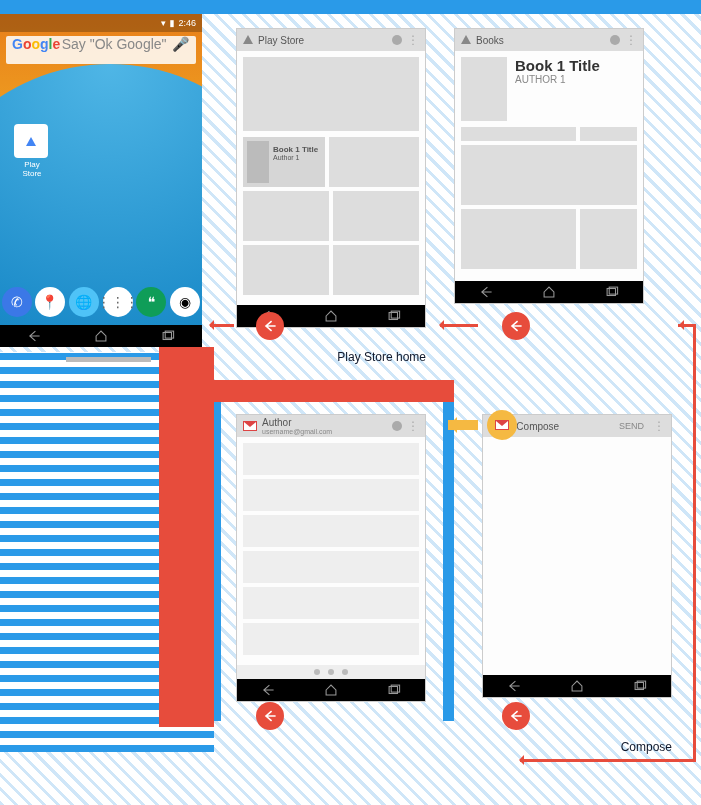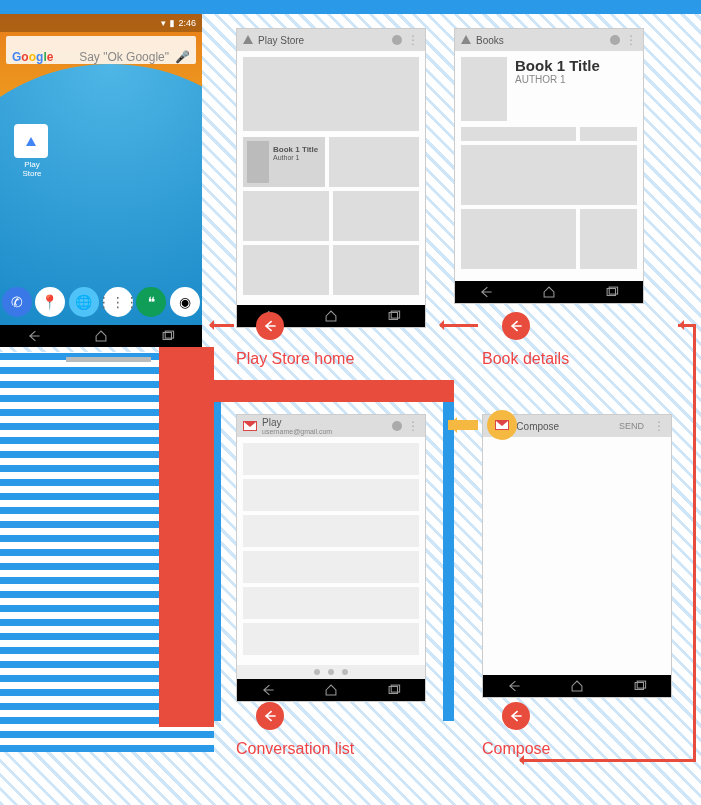--- a/index.html
+++ b/index.html
@@ -4,21 +4,21 @@
 <style>
 *{margin:0;padding:0;box-sizing:border-box;font-family:Arial,Helvetica,sans-serif}
 body{background:#fff}
 .canvas{position:relative;width:701px;height:805px;overflow:hidden}
 .diag-stripes{position:absolute;inset:0;background:repeating-linear-gradient(45deg,#cfe6f8 0 3px,#fff 3px 10px)}
 .hz-stripes{position:absolute;left:0;width:214px;top:352px;height:400px;background:repeating-linear-gradient(0deg,#2a9ae8 0 7px,#fff 7px 14px)}
 .top-blue-bar{position:absolute;left:0;top:0;width:701px;height:14px;background:#2a9ae8}
 .phone{position:absolute;left:0;top:14px;width:202px;height:333px;background:linear-gradient(180deg,#e87e1a 0%,#f0a722 40%,#f6c844 100%);overflow:hidden}
 .phone .sky{position:absolute;left:-90px;top:50px;width:400px;height:400px;border-radius:50%;background:radial-gradient(circle at 50% 0%,#4fb6e6 0%,#1b8bc9 60%,#0e6aa1 100%)}
 .phone .st{position:absolute;top:0;left:0;right:0;height:18px;background:rgba(0,0,0,.25);color:#fff;font-size:9px;display:flex;justify-content:flex-end;align-items:center;padding:0 6px;gap:4px}
-.phone .search{position:absolute;top:22px;left:6px;right:6px;height:28px;background:rgba(255,255,255,.85);border-radius:2px;display:flex;align-items:flex-end;padding:0 6px;font-size:12px;color:#888}
+.phone .search{position:absolute;top:22px;left:6px;right:6px;height:28px;background:rgba(255,255,255,.85);border-radius:2px;display:flex;align-items:flex-start;padding:0 6px;font-size:14px;color:#888}
 .phone .search .logo{font-weight:bold;margin-right:auto}
 .phone .gl{color:#4285F4}.phone .gr{color:#EA4335}.phone .gy{color:#FBBC05}.phone .gg{color:#34A853}
 .phone .appicon{position:absolute;top:110px;left:14px;width:36px;height:48px;text-align:center;color:#fff;font-size:8px}
 .phone .appicon .ic{width:34px;height:34px;background:#fff;border-radius:4px;margin-bottom:2px;display:flex;align-items:center;justify-content:center}
 .phone .dock{position:absolute;bottom:24px;left:0;right:0;height:42px;display:flex;justify-content:space-around;align-items:center}
 .phone .dock .dic{width:30px;height:30px;border-radius:50%;display:flex;align-items:center;justify-content:center;font-size:14px}
 .phone .navbar{position:absolute;bottom:0;left:0;right:0;height:22px;background:#000;display:flex;justify-content:space-around;align-items:center}
 .nav-ic{width:14px;height:14px;stroke:#999;stroke-width:1.5;fill:none}
 .grey-bar{position:absolute;left:66px;top:357px;width:85px;height:5px;background:#bbb}
 .mock{position:absolute;width:190px;background:#eee;border:1px solid #ccc}
@@ -39,21 +39,21 @@
 .book-meta .bt{font-size:8px;font-weight:bold}
 .books-body .bhead{display:flex;gap:8px;margin-bottom:6px}
 .books-body .cover{width:46px;height:64px;background:#ddd}
 .books-body .btitle{font-size:15px;font-weight:bold;color:#333}
 .books-body .bauth{font-size:10px;color:#888}
 .books-body .row2{display:flex;gap:4px;margin-bottom:4px}
 .inbox-row{height:32px;background:#eee;margin-bottom:4px}
 .compose-body{background:#fdfdfd;height:238px}
 .mock .ftr-dots{height:14px;display:flex;justify-content:center;align-items:center;gap:8px;background:#eee}
 .mock .ftr-dots span{width:6px;height:6px;border-radius:50%;background:#bbb}
-.caption{position:absolute;width:190px;text-align:left;font-size:16px;color:#ef4444}
+.caption{position:absolute;width:190px;text-align:right;font-size:12px;color:#0f172a}
 .red-badge{position:absolute;width:28px;height:28px;border-radius:50%;background:#e74c3c;display:flex;align-items:center;justify-content:center;z-index:10}
 .red-badge svg{stroke:#fff;stroke-width:2;fill:none}
 .gold-badge{position:absolute;width:30px;height:30px;border-radius:50%;background:#f5b942;display:flex;align-items:center;justify-content:center;z-index:10;font-size:12px}
 .arrow{position:absolute;background:#e74c3c;z-index:5}
 .arrow.h{height:3px}
 .arrow.h::before{content:'';position:absolute;left:-6px;top:-4px;border:5px solid transparent;border-right-color:#e74c3c}
 .flow-conn{position:absolute;border:3px solid #e74c3c;z-index:4}
 .big-red{position:absolute;background:#e74c3c;z-index:3}
 .blue-frame{position:absolute;border-top:11px solid #2a9ae8;border-left:11px solid #2a9ae8;border-right:11px solid #2a9ae8;z-index:2}
 .gold-arrow{position:absolute;width:30px;height:10px;background:#f5b942;z-index:5}
@@ -201,27 +201,26 @@
           <rect x="3" y="5" width="12" height="10"></rect>
           <rect x="6" y="3" width="12" height="10"></rect>
         </svg>
     </div>
   </div>
   <div class="red-badge" style="left:502px;top:312px">
     <svg width="16" height="16" viewBox="0 0 20 20">
         <path d="M12 4 L5 10 L12 16 M5 10 H17"></path>
       </svg>
   </div>
-  <div class="caption" style="left:482px;top:350px">Book details</div>
 
   <div class="mock" style="left:236px;top:414px">
     <div class="hdr">
       <span class="gmail-ic"></span>
       <span class="ttl">
-        <span>Play</span>
+        <span>Author</span>
         <span class="sub">username@gmail.com</span>
       </span>
       <span class="dot"></span>
       <span class="menu">⋮</span>
     </div>
     <div class="body" style="min-height:218px">
       <div class="inbox-row"></div>
       <div class="inbox-row"></div>
       <div class="inbox-row"></div>
       <div class="inbox-row"></div>
@@ -244,21 +243,20 @@
           <rect x="3" y="5" width="12" height="10"></rect>
           <rect x="6" y="3" width="12" height="10"></rect>
         </svg>
     </div>
   </div>
   <div class="red-badge" style="left:256px;top:702px">
     <svg width="16" height="16" viewBox="0 0 20 20">
         <path d="M12 4 L5 10 L12 16 M5 10 H17"></path>
       </svg>
   </div>
-  <div class="caption" style="left:236px;top:740px">Conversation list</div>
 
   <div class="mock" style="left:482px;top:414px">
     <div class="hdr">
       <span style="color:#888">‹</span>
       <span class="gmail-ic"></span>
       <span class="ttl">Compose</span>
       <span class="send">SEND</span>
       <span class="menu">⋮</span>
     </div>
     <div class="compose-body"></div>

